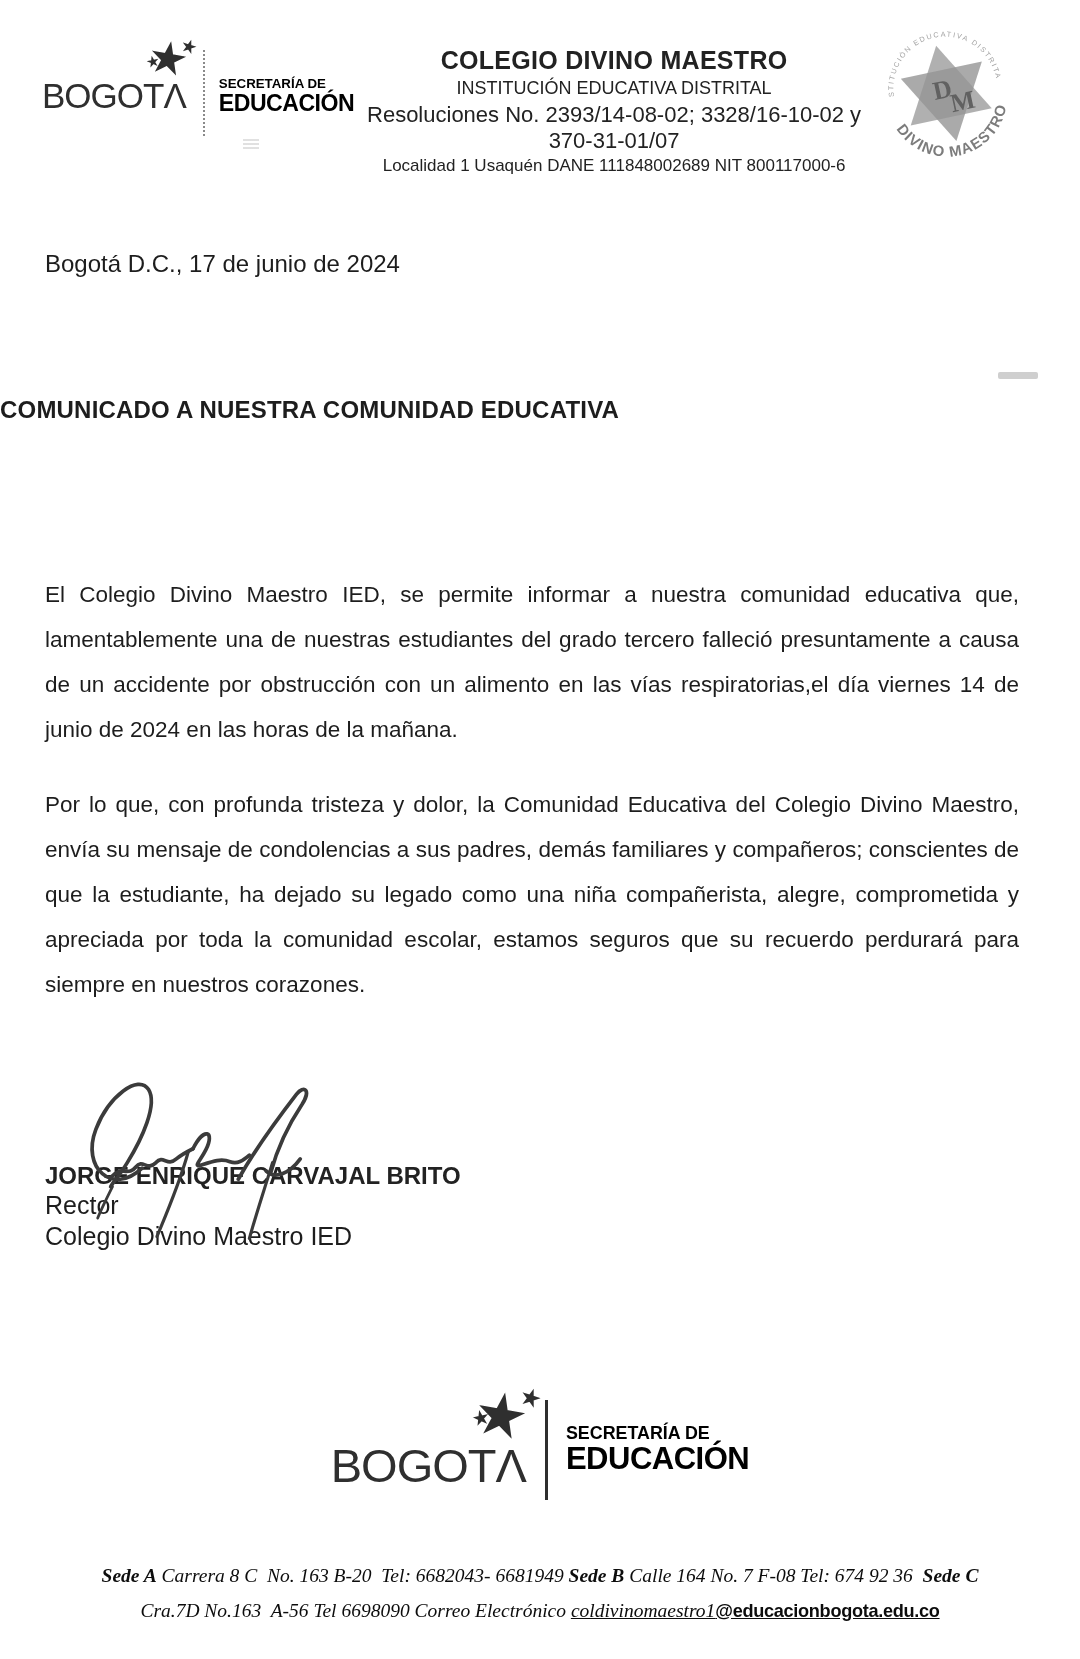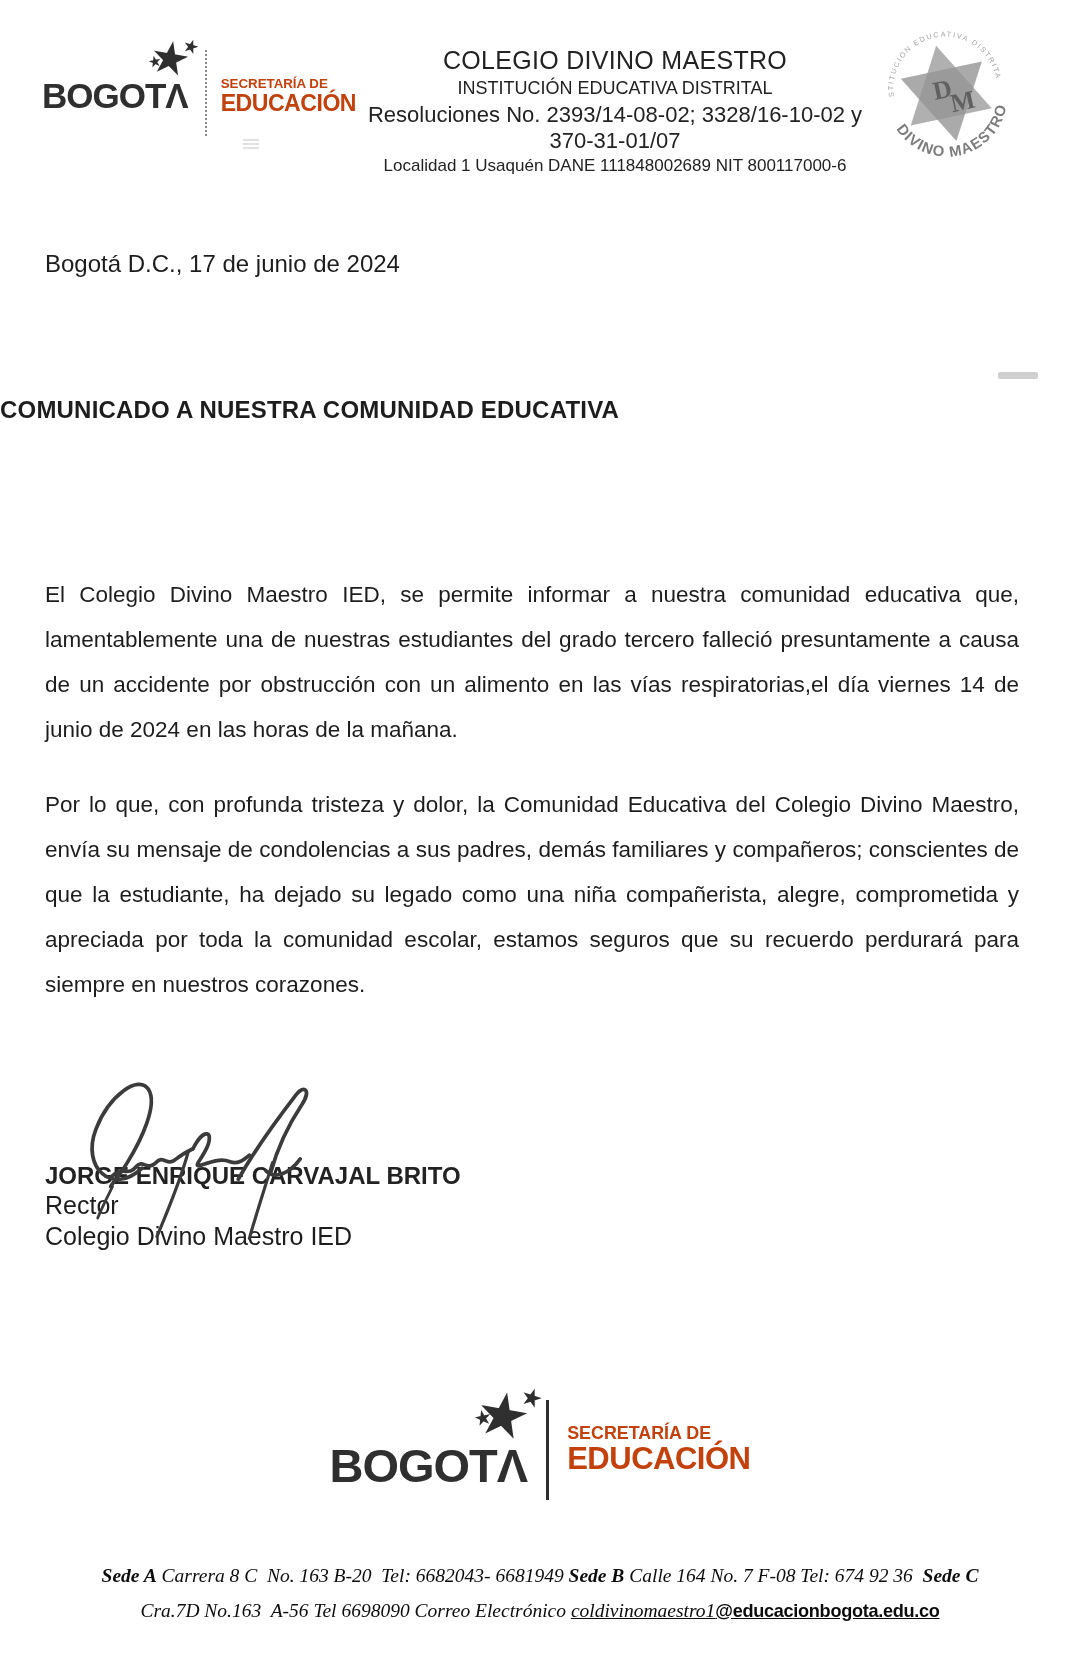--- a/index.html
+++ b/index.html
@@ -9,36 +9,36 @@
     position: relative; overflow: hidden;
     font-family: "Liberation Sans", sans-serif;
     color: #1d1d1d;
   }
   .page { width: 100%; height: 100%; position: relative; }
 
   
   .header { display: flex; align-items: flex-start; padding: 30px 58px 0 42px; }
   .logo-block { display: flex; align-items: center; margin-top: 26px; flex: 0 0 auto; }
   .bogota { position: relative; display: inline-block; font-weight: 700; color: #2f2f2f; }
-  .bogota .word { letter-spacing: -1px; font-weight: 700; }
+  .bogota .word { letter-spacing: -1px; font-weight: 400; }
   .bogota .caret { letter-spacing: 0; }
   .bogota .star { position: absolute; color: #2f2f2f; line-height: 1; }
   .bogota .star-big { font-size: 1.15em; top: -0.92em; right: 0.02em; transform: rotate(10deg); }
   .bogota .star-sm  { font-size: 0.46em; top: -2.35em; right: -0.62em; transform: rotate(18deg); }
   .bogota .star-xs  { font-size: 0.38em; top: -1.55em; right: 2.1em; transform: rotate(-12deg); }
   .logo-divider { align-self: stretch; margin: -6px 14px 0 16px; border-left: 2px dotted #8a8a8a; }
   .logo-lg .logo-divider { border-left: 3px solid #2f2f2f; margin: 0 18px; }
-  .sec-block { color: #c2410c; text-align: left; line-height: 1.05; }
+  .sec-block { color: #000000; text-align: left; line-height: 1.05; }
   .sec1 { font-size: 0.38em; font-weight: 700; letter-spacing: 0; }
   .sec2 { font-size: 0.66em; font-weight: 800; letter-spacing: -0.5px; }
   .logo-sm { font-size: 35px; }
   .logo-sm .logo-divider { height: 86px; }
 
   .header-center { flex: 1 1 auto; text-align: center; margin-top: 16px; padding: 0 6px; color: #222; }
-  .school-name { font-size: 25px; font-weight: 400; letter-spacing: 0.3px; }
+  .school-name { font-size: 25px; font-weight: 700; letter-spacing: 0.3px; }
   .inst-type { font-size: 18px; margin-top: 3px; }
   .resolutions { font-size: 22px; margin-top: 3px; }
   .locality { font-size: 17px; margin-top: 2px; }
 
   .seal-wrap { flex: 0 0 auto; width: 148px; margin-top: -8px; }
 
   
   .date-line { margin: 74px 78px 0 45px; font-size: 24px; }
   .doc-title { margin-top: 118px; font-size: 24px; font-weight: 700; letter-spacing: 0.2px; }
   .para { margin: 0 61px 0 45px; font-size: 22.5px; line-height: 45px; text-align: justify; }

